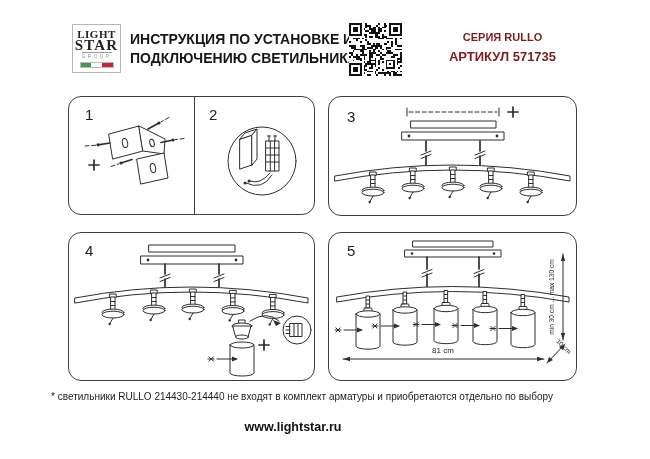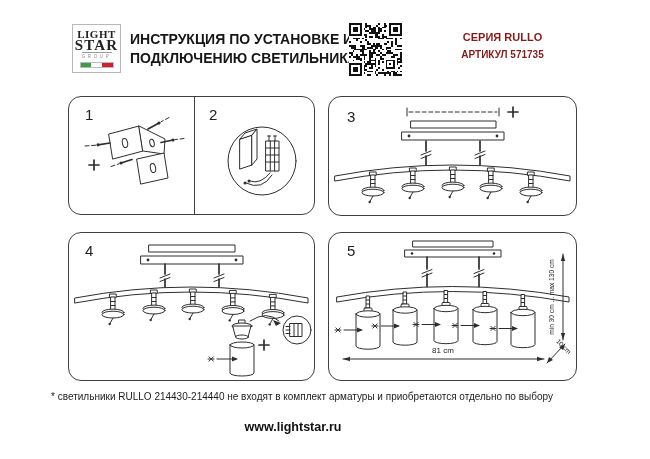--- a/index.html
+++ b/index.html
@@ -11,21 +11,21 @@
             display:flex;flex-direction:column;align-items:center;justify-content:center;background:#fff}
   .logo-w1{font-family:"Liberation Serif",serif;font-weight:700;font-size:11px;letter-spacing:.5px;line-height:10px;color:#232323}
   .logo-w2{font-family:"Liberation Serif",serif;font-weight:700;font-size:15px;letter-spacing:1.2px;line-height:12px;color:#232323}
   .logo-rule{width:30px;height:1px;background:#9a9a9a;margin:1px 0}
   .logo-w3{font-size:4.5px;letter-spacing:2.6px;color:#8e8e8e;margin-bottom:3px}
   .logo-flag{display:flex;width:32px;height:4px;border:.5px solid #bbb}
   .logo-flag span{flex:1}
   .title{position:absolute;left:130px;top:30px;font-weight:700;font-size:14px;line-height:19px;color:#161616}
   .series-block{position:absolute;left:420px;top:31px;width:165px;text-align:center;color:#7f1d1d}
   .series-label{font-weight:700;font-size:11px}
-  .article-label{font-weight:700;font-size:10px;margin-top:6px}
+  .article-label{font-weight:700;font-size:13px;margin-top:6px}
   #qr{position:absolute;left:349px;top:23px;width:53px;height:53px}
 
   
   .panel{position:absolute;border:1.4px solid #3f3f3f;border-radius:13px;background:#fff}
   .pnum{position:absolute;font-size:15px;color:#222}
   .divider{position:absolute;left:125px;top:0;width:0;height:100%;border-left:1.3px solid #3f3f3f}
   svg.diagram{position:absolute;display:block}
   .diagram *{stroke:#2e2e2e;stroke-width:1;fill:none;stroke-linecap:round;stroke-linejoin:round}
   .diagram .fw{fill:#fff}
   .diagram .fk{fill:#2e2e2e;stroke:none}

